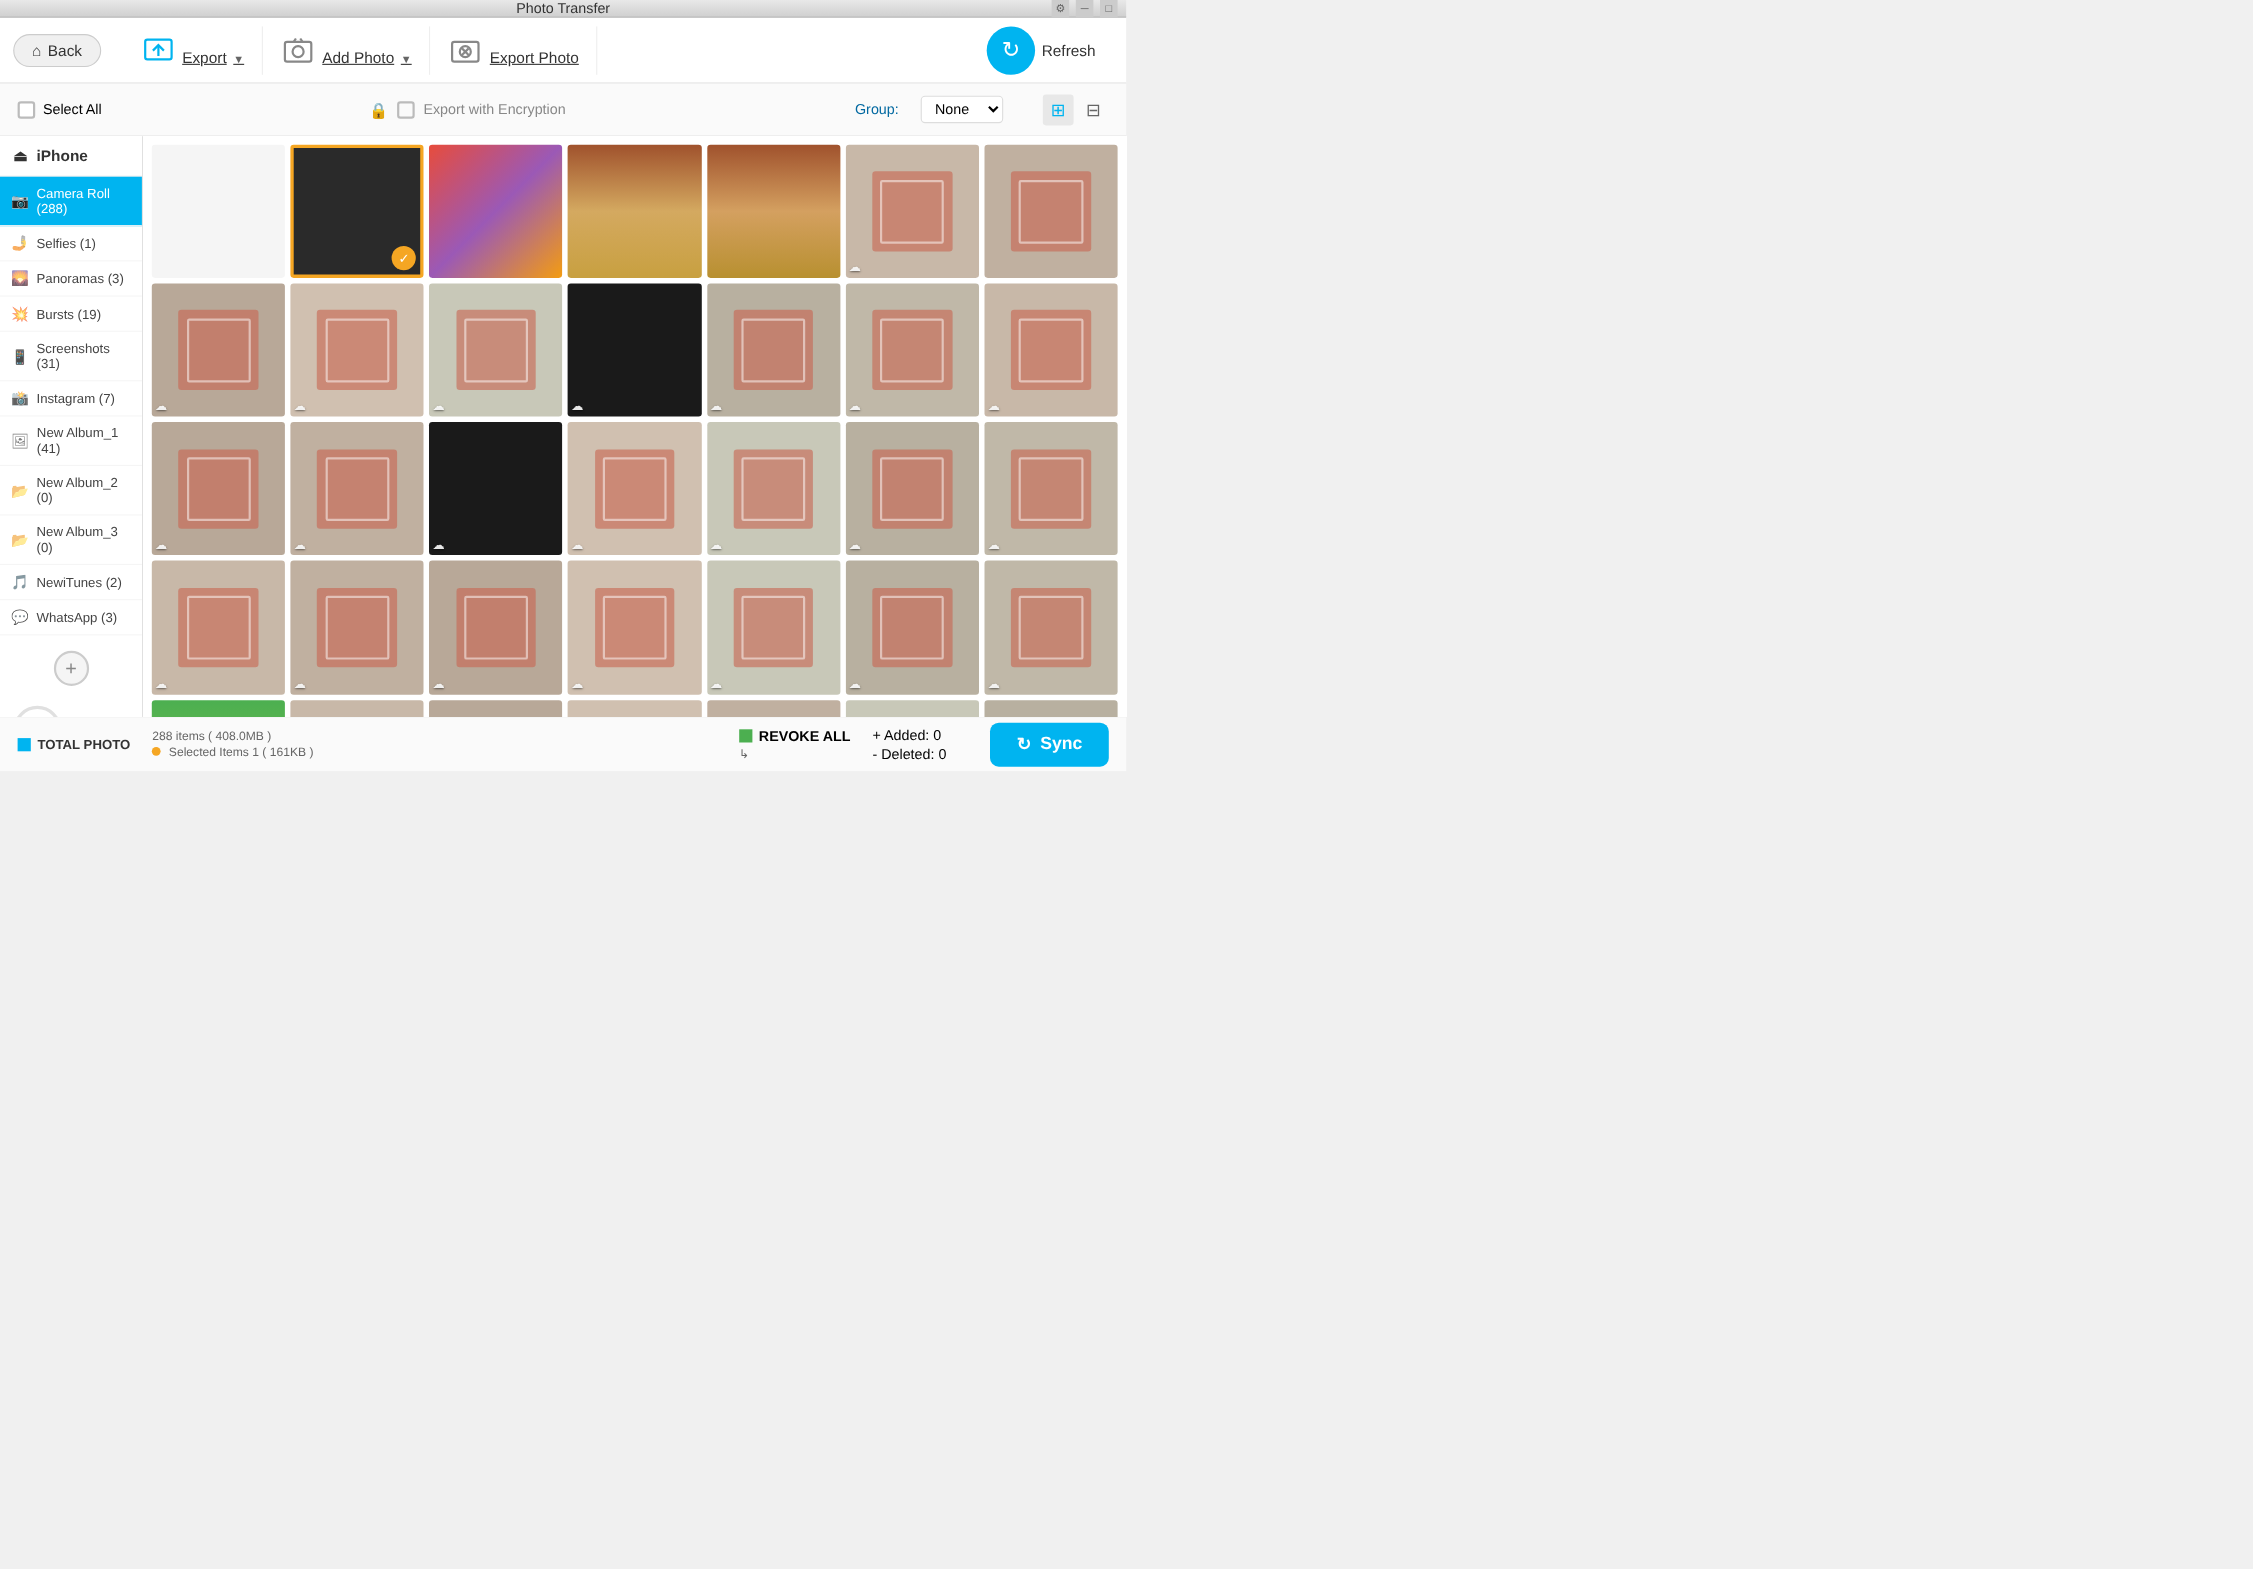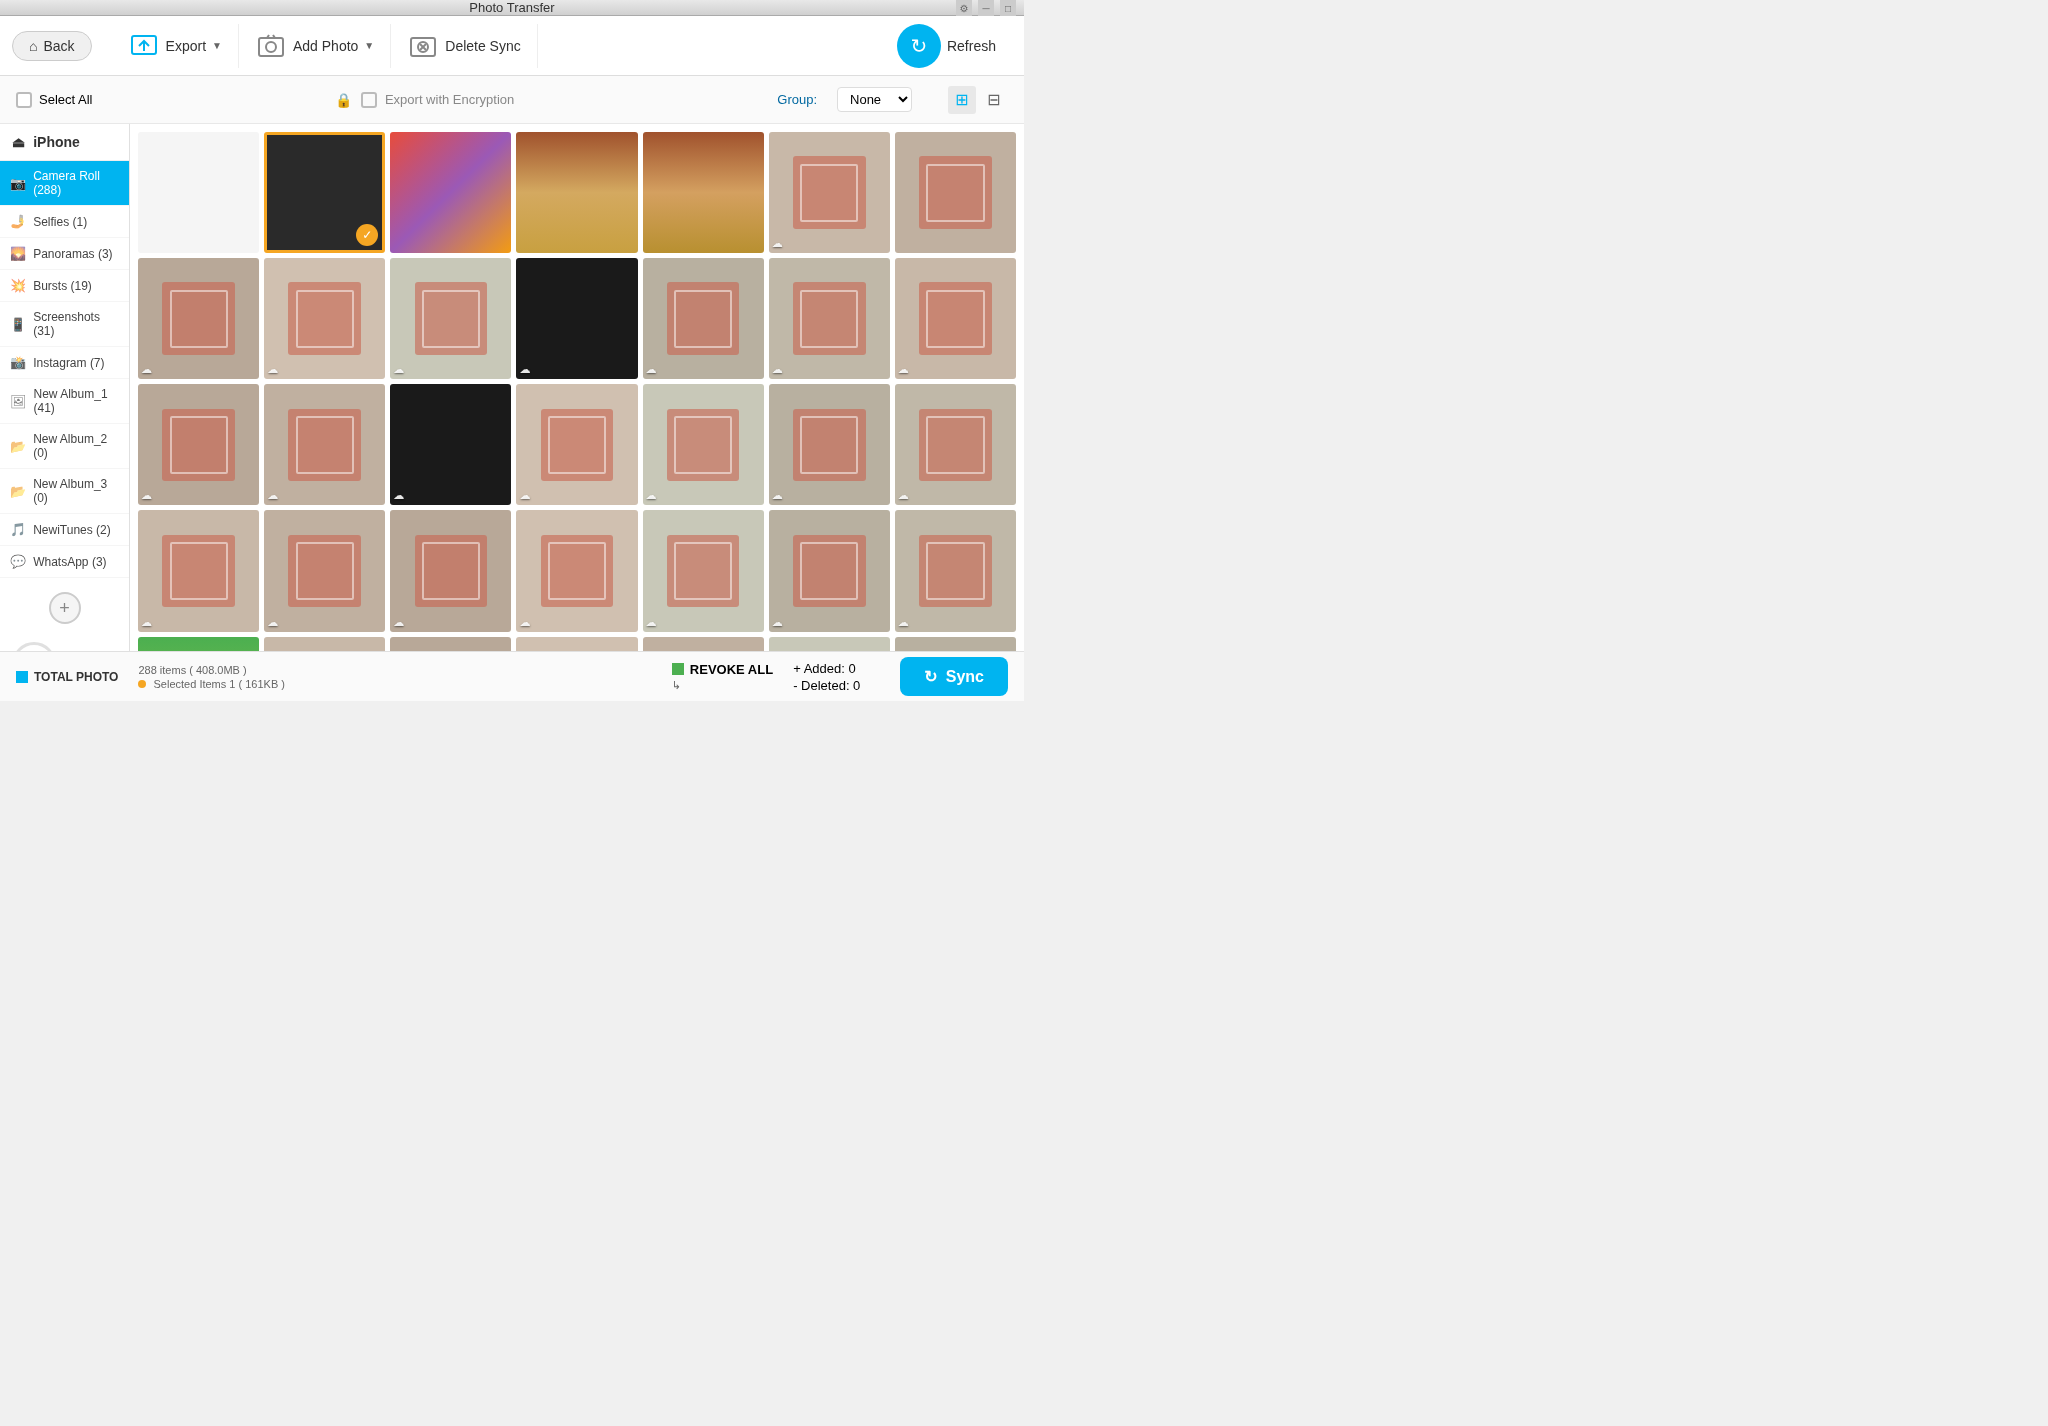--- a/index.html
+++ b/index.html
@@ -55,27 +55,28 @@
       border-radius: 20px;
       padding: 6px 16px;
       cursor: pointer;
       font-size: 14px;
       font-weight: 500;
       color: #333;
       margin-right: 20px;
     }
     .toolbar-action {
       display: flex;
-      align-items: center;
+      align-items: flex-end;
       gap: 6px;
       padding: 8px 16px;
       cursor: pointer;
       font-size: 14px;
       color: #333;
       border-right: 1px solid #eee;
+      text-decoration: underline;
     }
     .toolbar-action:last-child { border-right: none; }
     .toolbar-action .icon-box {
       width: 32px; height: 28px;
       display: flex; align-items: center; justify-content: center;
     }
     .toolbar-action svg { width: 28px; height: 24px; }
     .dropdown-arrow {
       font-size: 10px;
       color: #666;
@@ -414,21 +415,21 @@
 
   <div class="toolbar-action">
     <div class="icon-box">
       <svg viewBox="0 0 28 24" fill="none" xmlns="http://www.w3.org/2000/svg">
         <rect x="2" y="4" width="24" height="18" rx="2" stroke="#888" stroke-width="2" fill="none"></rect>
         <circle cx="14" cy="13" r="5" stroke="#888" stroke-width="2" fill="none"></circle>
         <line x1="11" y1="10" x2="17" y2="16" stroke="#888" stroke-width="2"></line>
         <line x1="17" y1="10" x2="11" y2="16" stroke="#888" stroke-width="2"></line>
       </svg>
     </div>
-    <span>Delete Sync</span>
+    <span>Export Photo</span>
   </div>
 
   <div class="refresh-action">
     <div class="refresh-icon-circle">↻</div>
     <span>Refresh</span>
   </div>
 </div>
 
 <div class="filter-bar">
   <div class="select-all-cb">

